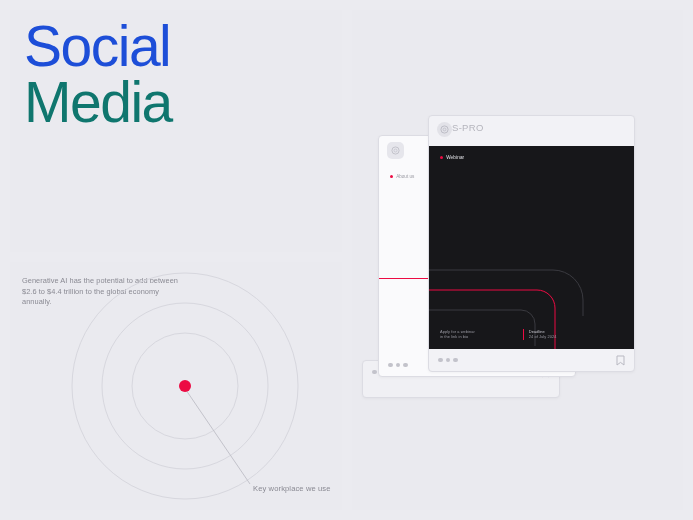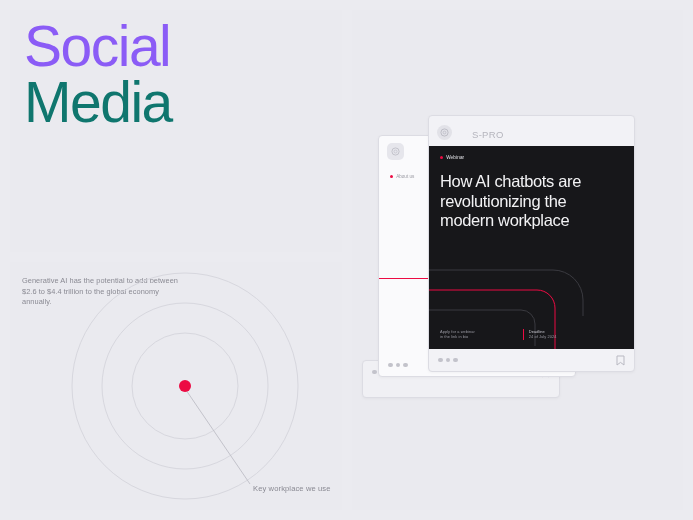--- a/index.html
+++ b/index.html
@@ -33,21 +33,21 @@
     position: absolute;
     left: 14px;
     top: 8px;
   }
   .title-line {
     font-size: 57px;
     line-height: 56px;
     letter-spacing: -1.5px;
     font-weight: 400;
   }
-  .title-social { color: #8b5cf6; }
+  .title-social { color: #1d4ed8; }
   .title-media  { color: #0f766e; }
 
   .panel-radar {
     position: absolute;
     left: 10px;
     top: 262px;
     width: 332px;
     height: 248px;
     background: #eaeaef;
     overflow: hidden;
@@ -110,22 +110,22 @@
   .card-front {
     left: 76px;
     top: 105px;
     width: 205px;
     height: 255px;
     background: #f2f2f6;
   }
 
   .card-header {
     display: flex;
-    align-items: flex-end;
-    gap: 20px;
+    align-items: flex-start;
+    gap: 0;
     padding: 6px 8px;
     height: 18px;
   }
   .avatar-circle {
     width: 15px;
     height: 15px;
     border-radius: 50%;
     background: #e2e2e8;
     display: flex;
     align-items: center;
@@ -322,21 +322,20 @@
         <span class="brand-label">S-PRO</span>
       </div>
 
       <div class="media media-front">
 
         <div class="badge">
           <span class="badge-dot"></span>
           <span>Webinar</span>
         </div>
 
-        <div class="headline">How AI chatbots are revolutionizing the modern workplace</div>
 
         <svg class="media-deco" viewBox="0 0 205 85">
           <path d="M-5 6 H124 a30 30 0 0 1 30 30 V52" fill="none" stroke="#3a3a40" stroke-width="1"></path>
           <path d="M-5 26 H108 a18 18 0 0 1 18 18 V90" fill="none" stroke="#ec0b43" stroke-width="1"></path>
           <path d="M-5 46 H92 a14 14 0 0 1 14 14 V82" fill="none" stroke="#3a3a40" stroke-width="1"></path>
         </svg>
 
         <div class="media-footer">
           <div class="foot-block">
             <div>Apply for a webinar</div>

